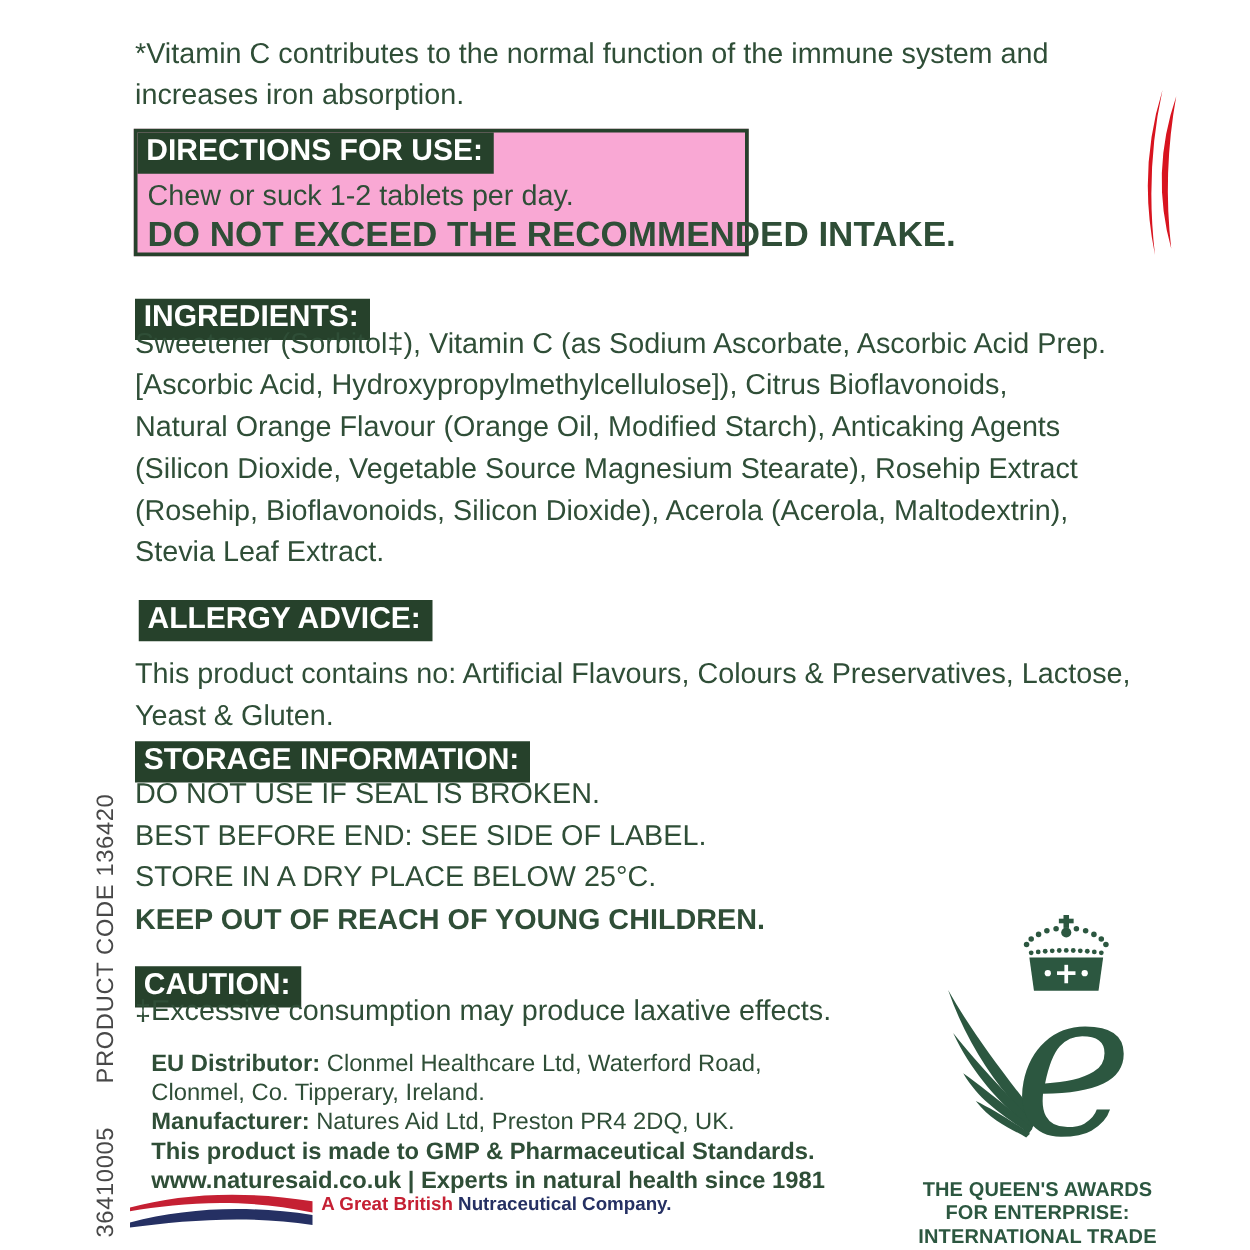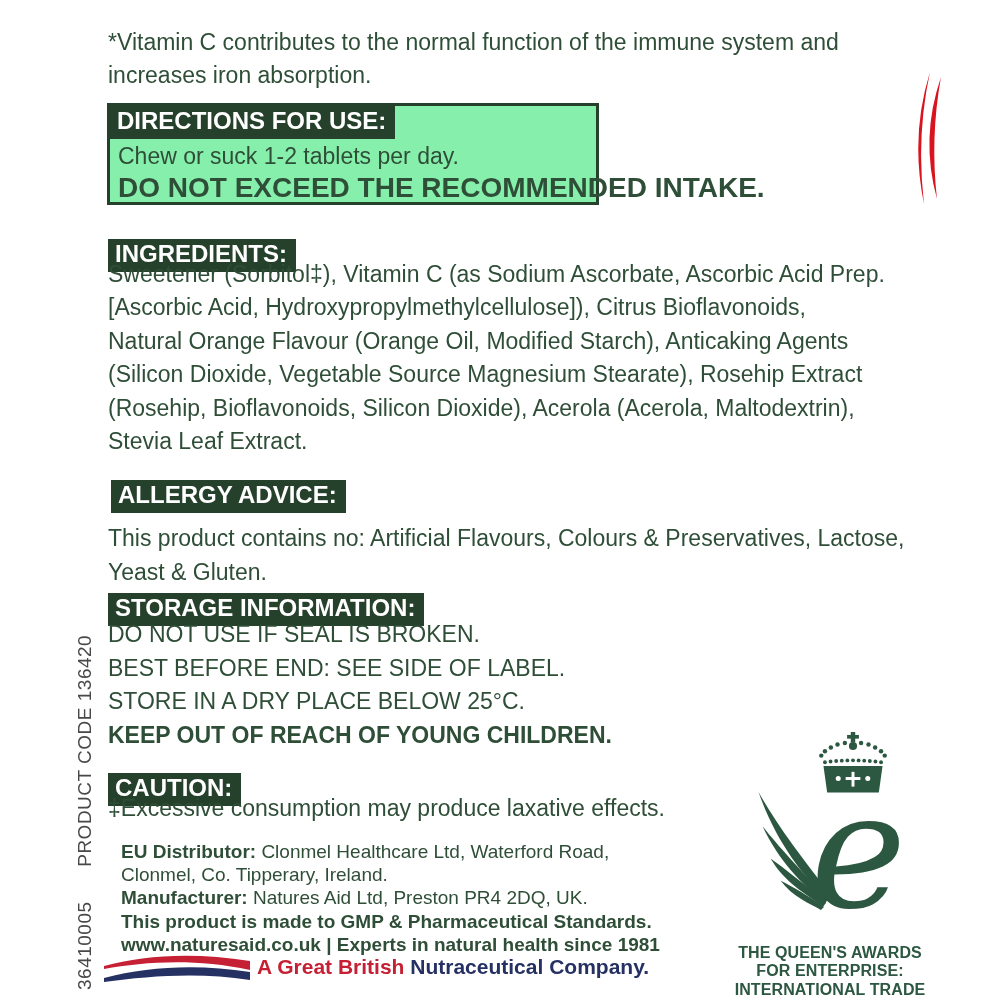--- a/index.html
+++ b/index.html
@@ -12,38 +12,38 @@
   .bar {
     display:inline-block; background:#26412b; color:#ffffff;
     font-weight:bold; font-size:24px; line-height:1.12;
     padding:2px 9px 4px 7px; white-space:nowrap;margin-top:12px;
   }
   .bodytext { font-size:23px; color:#2f4e37; }
   .ln { white-space:nowrap; }
   .intro { left:108px; top:26px; line-height:33px; }
   .directions-box {
     left:107px; top:103px; width:492px; height:102px;
-    border:3px solid #26412b; box-sizing:border-box; background:#86efac;
+    border:3px solid #26412b; box-sizing:border-box; background:#f9a8d4;
   }
   .directions-box .bar { margin:0; }
   .dir-l1 { margin:4px 16px 0 8px; font-size:23px; }
   .dir-l2 { margin:2px 0 0 8px; font-size:28px; font-weight:bold; }
   .ing-bar { left:108px; top:227px; }
   .ing-body { left:108px; top:258px; line-height:33.4px; }
   .alg-bar { left:111px; top:468px; }
   .alg-body { left:108px; top:521px; line-height:34px; }
   .sto-bar { left:108px; top:581px; }
   .sto-body { left:108px; top:618px; line-height:33.6px; }
   .sto-body .b4 { font-weight:bold; }
   .cau-bar { left:108px; top:761px; }
   .cau-body { left:108px; top:795px; }
   .dist { left:121px; top:840px; font-size:19px; line-height:23.2px; color:#2f4e37; }
   .dist b { font-weight:bold; }
   .dist .bold-line { font-weight:bold; }
-  .tagline { left:257px; top:955px; font-size:21px; font-weight:bold; white-space:nowrap; }
+  .tagline { left:257px; top:955px; font-size:15px; font-weight:bold; white-space:nowrap; }
   .tag-red { color:#c52033; }
   .tag-navy { color:#253063; }
   .swoosh { left:104px; top:951px; }
   .vert-code {
     left:74px; top:990px; transform:rotate(-90deg); transform-origin:0 0;
     font-size:19px; letter-spacing:0.5px; color:#484848; white-space:pre;
   }
   .award { left:750px; top:728px; width:160px; height:262px; }
   .award .crown { position:absolute; left:66px; top:4px; }
   .award .winge { position:absolute; left:2px; top:58px; }

